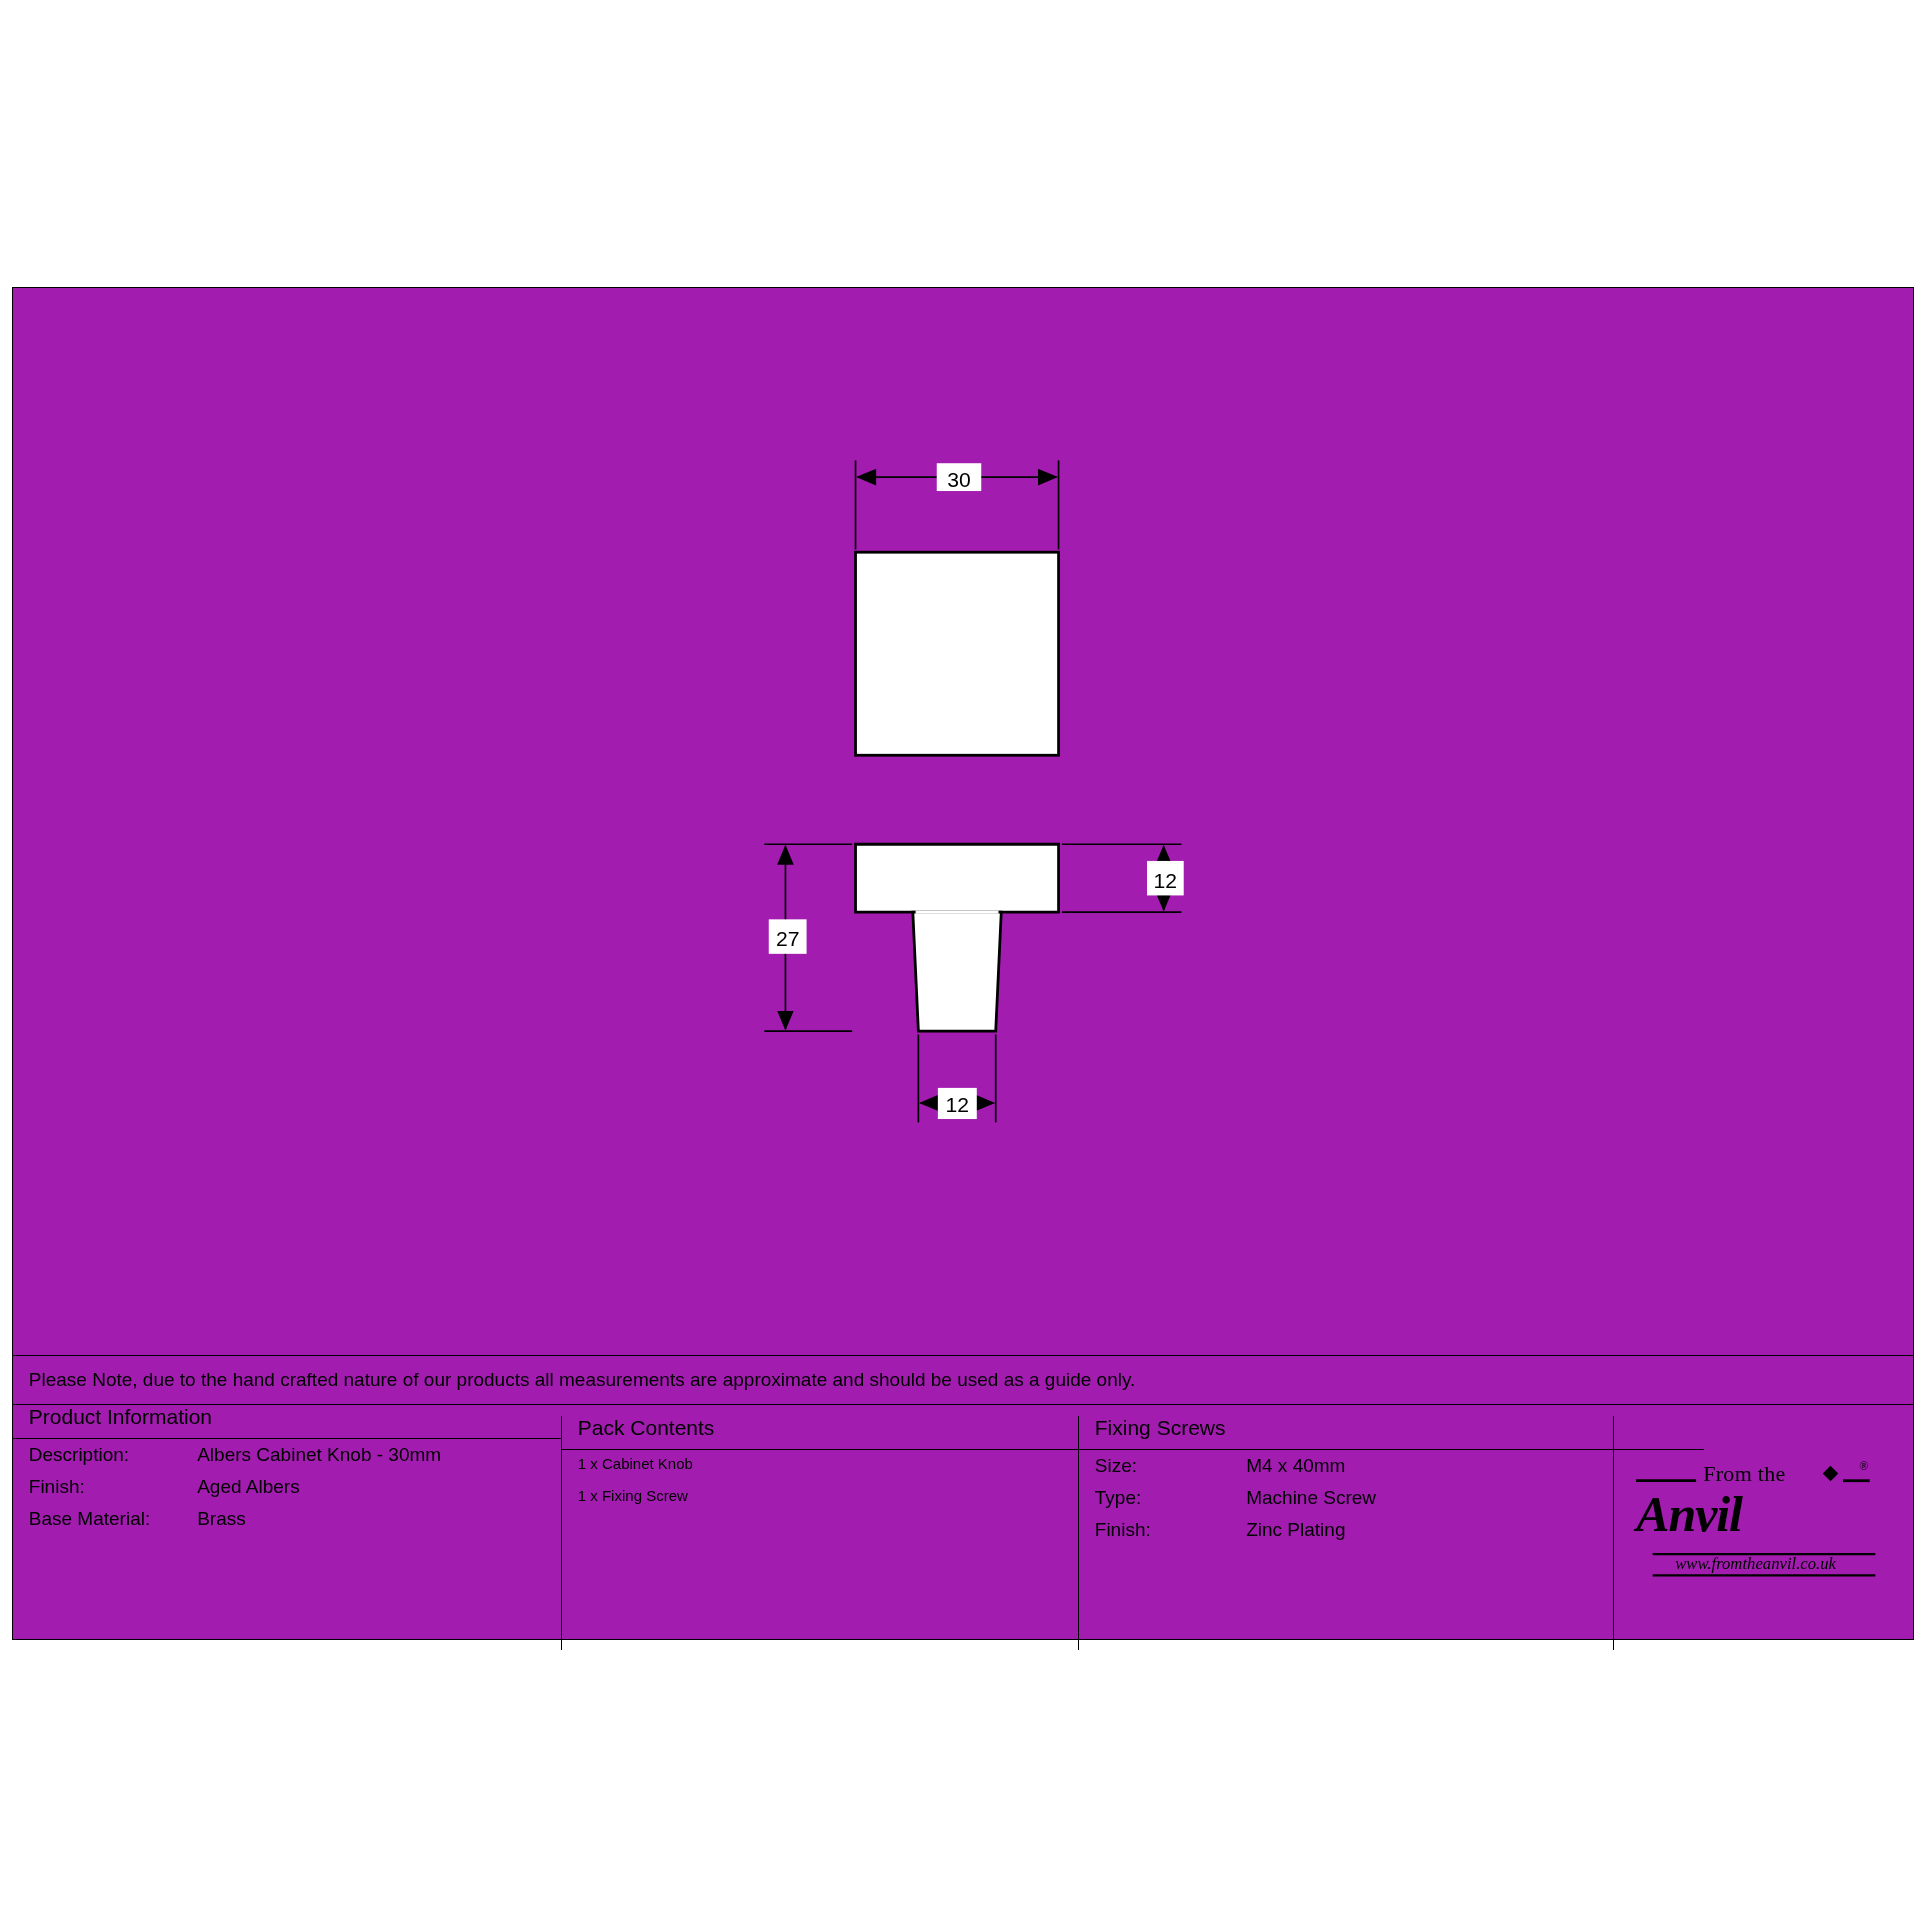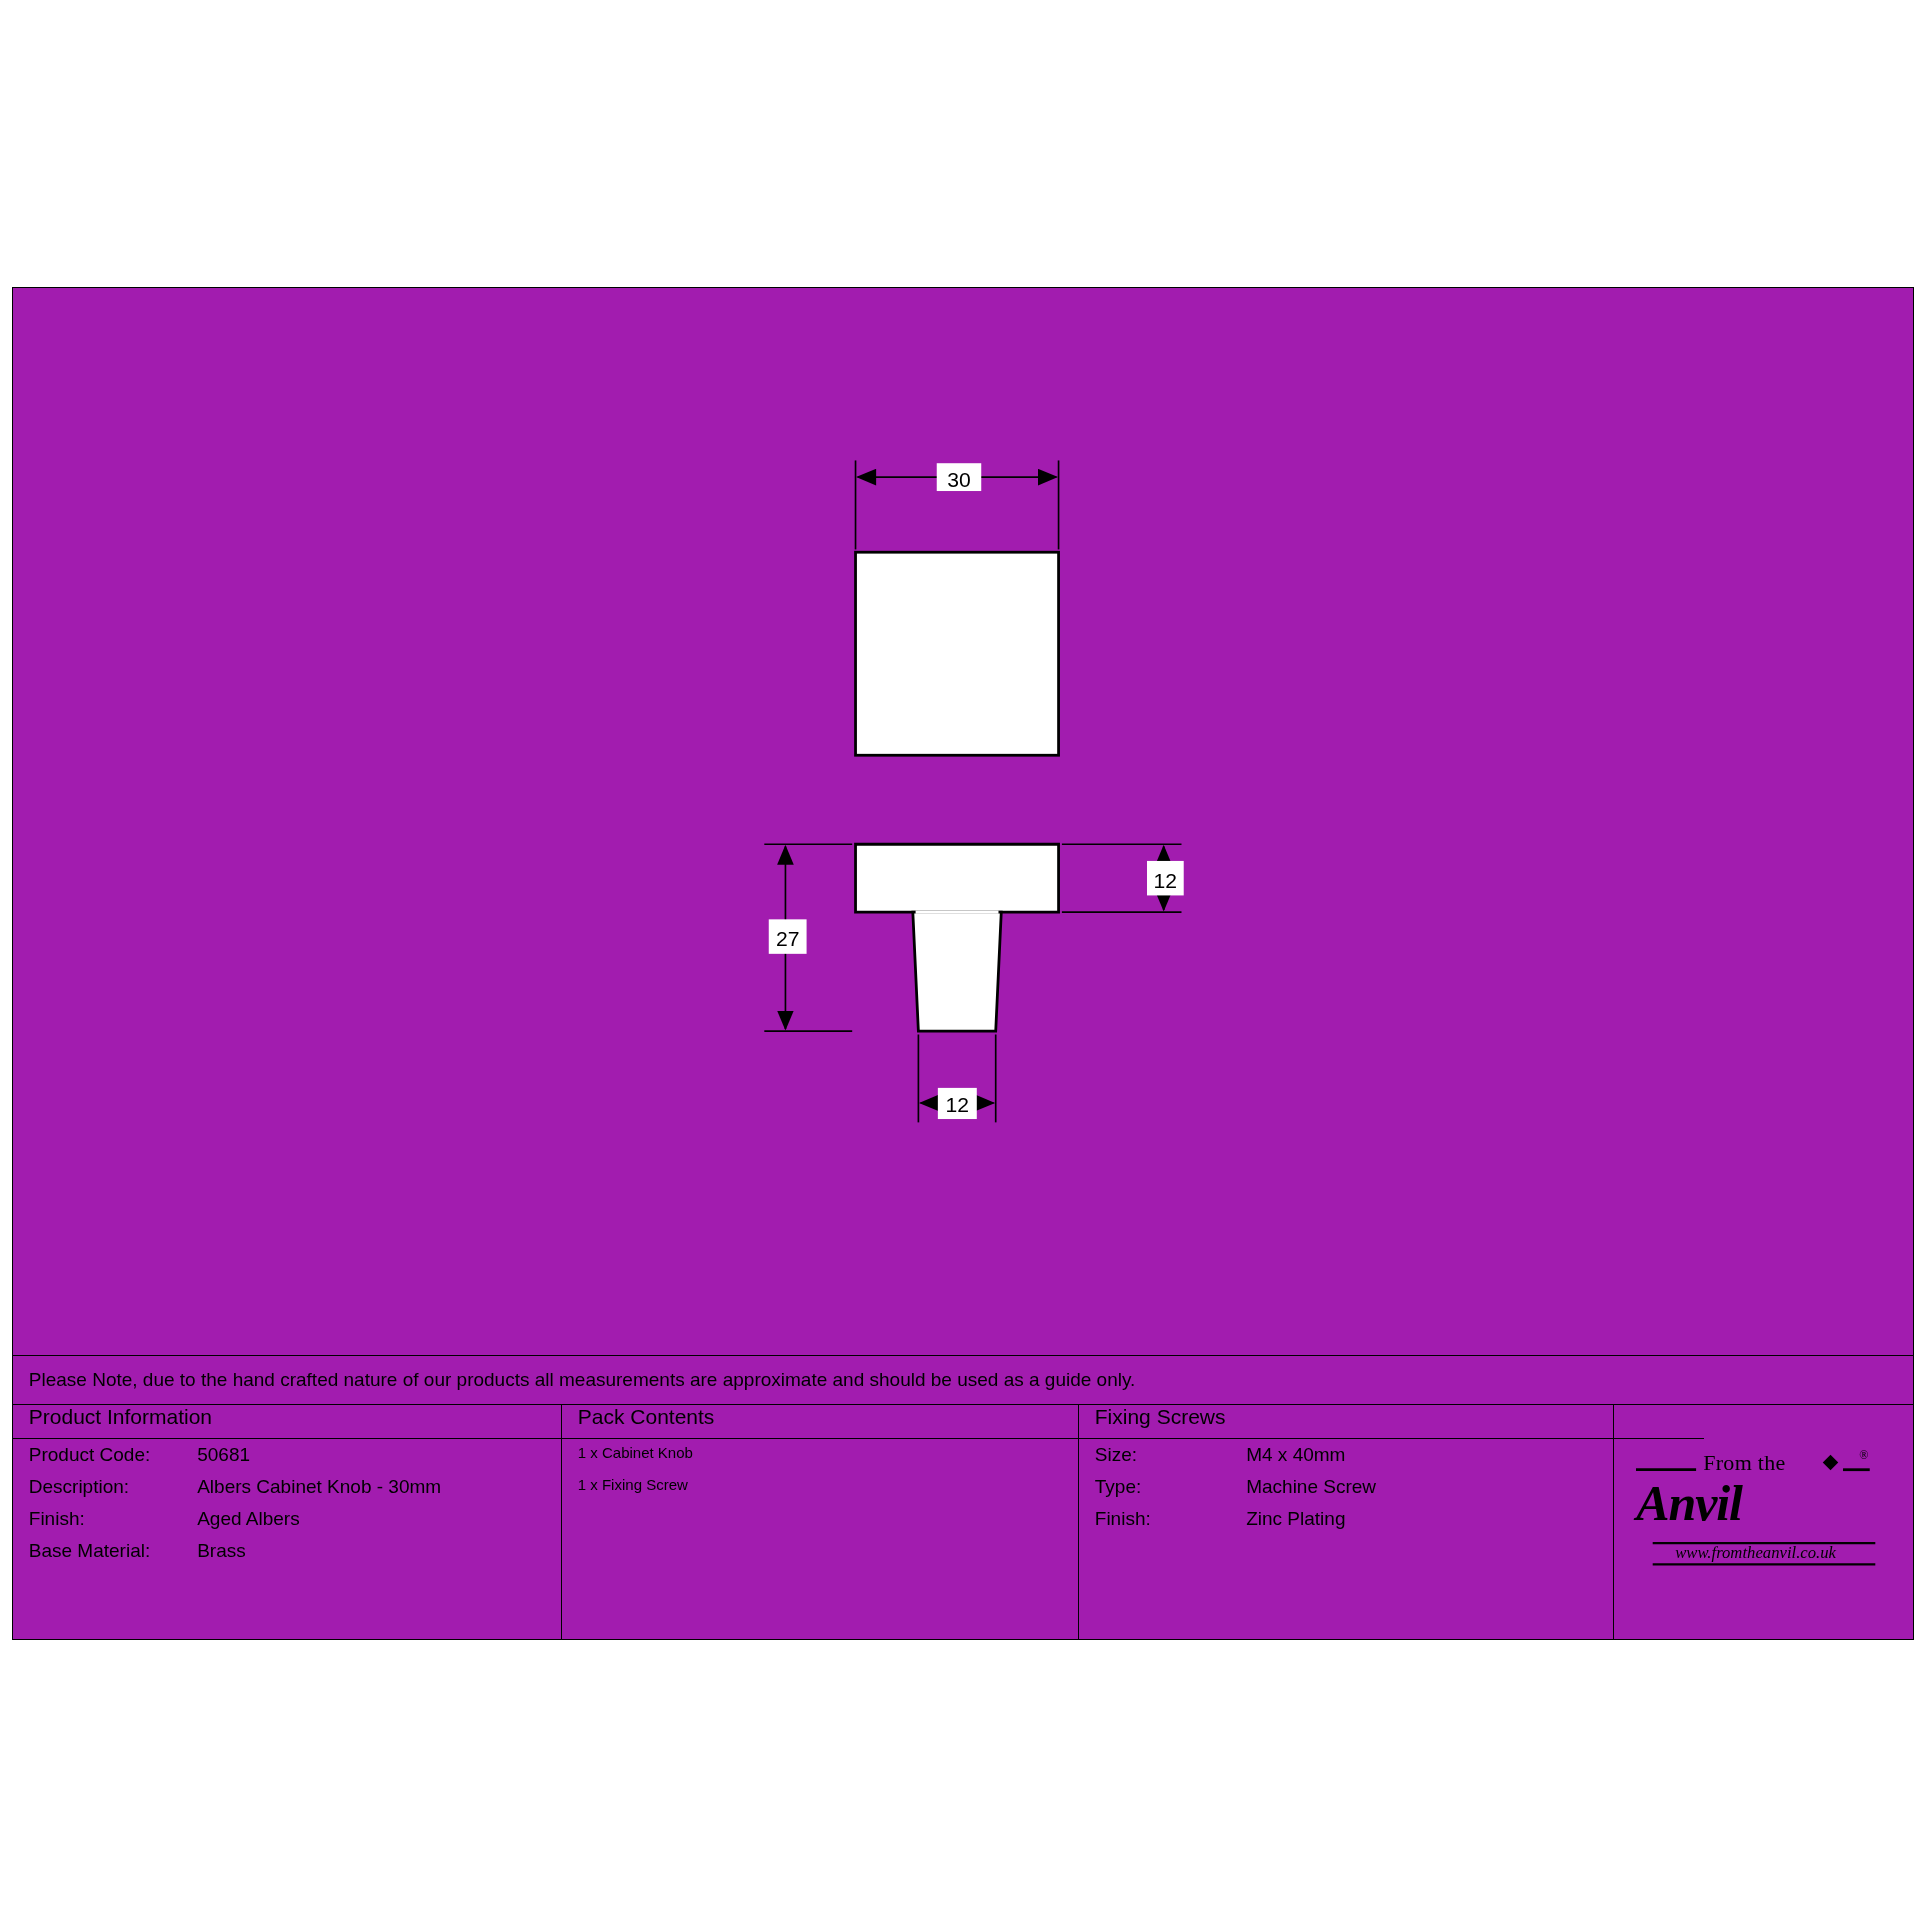--- a/index.html
+++ b/index.html
@@ -61,21 +61,21 @@
     top: 1117px;
     width: 100%;
     height: 234px;
   }
   .col {
     position: absolute;
     top: 0;
     height: 100%;
     box-sizing: border-box;
   }
-  .col.divider { border-left: 1.7px solid #000; }
+  .col.divider { border-left: 1.7px solid #000; margin-top: 11px; }
   .col-head {
     position: absolute;
     left: 0;
     top: 0;
     width: 100%;
     height: 34px;
     border-bottom: 1.7px solid #000;
     box-sizing: border-box;
   }
   .col-head span {
@@ -275,24 +275,20 @@
     <div class="note-text">Please Note, due to the hand crafted nature of our products all measurements are approximate and should be used as a guide only.</div>
   </div>
 
   <div class="info-table">
 
     <div class="col" id="col-product">
       <div class="col-head">
         <span>Product Information</span>
       </div>
       <div class="col-body">
-        <div class="kv">
-          <span class="k">Product Code:</span>
-          <span class="v">50681</span>
-        </div>
         <div class="kv">
           <span class="k">Description:</span>
           <span class="v">Albers Cabinet Knob - 30mm</span>
         </div>
         <div class="kv">
           <span class="k">Finish:</span>
           <span class="v">Aged Albers</span>
         </div>
         <div class="kv">
           <span class="k">Base Material:</span>

